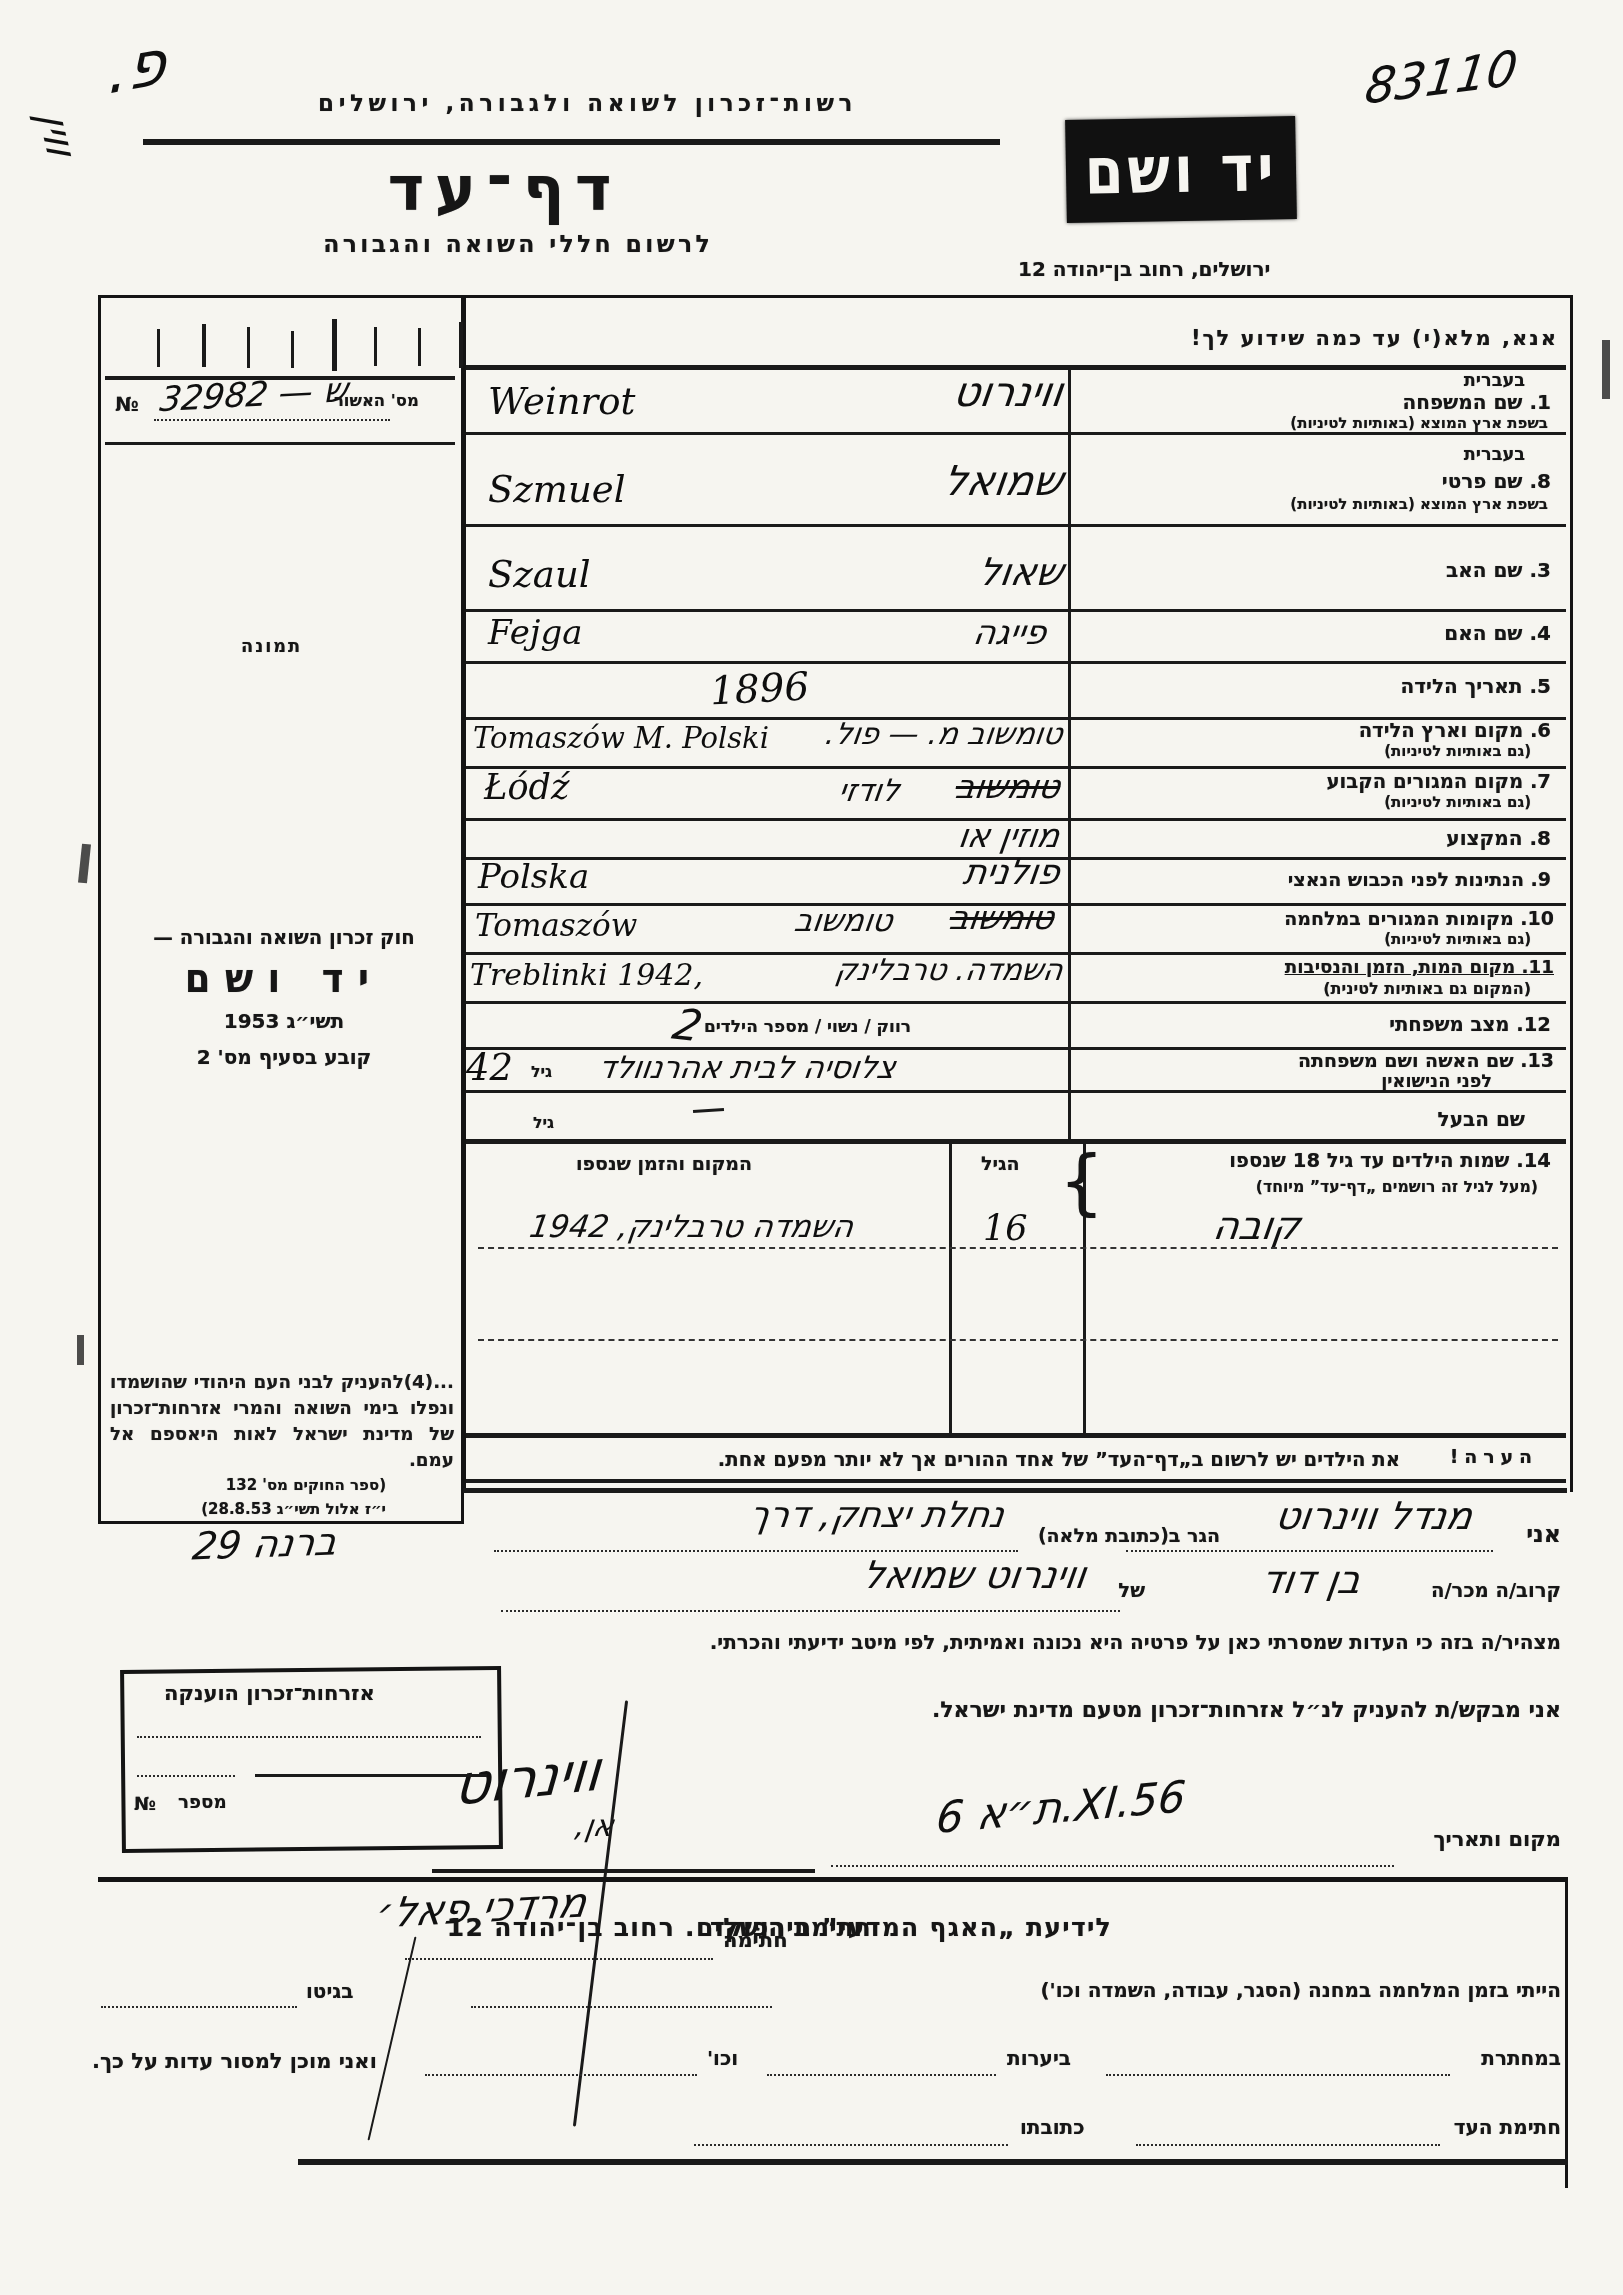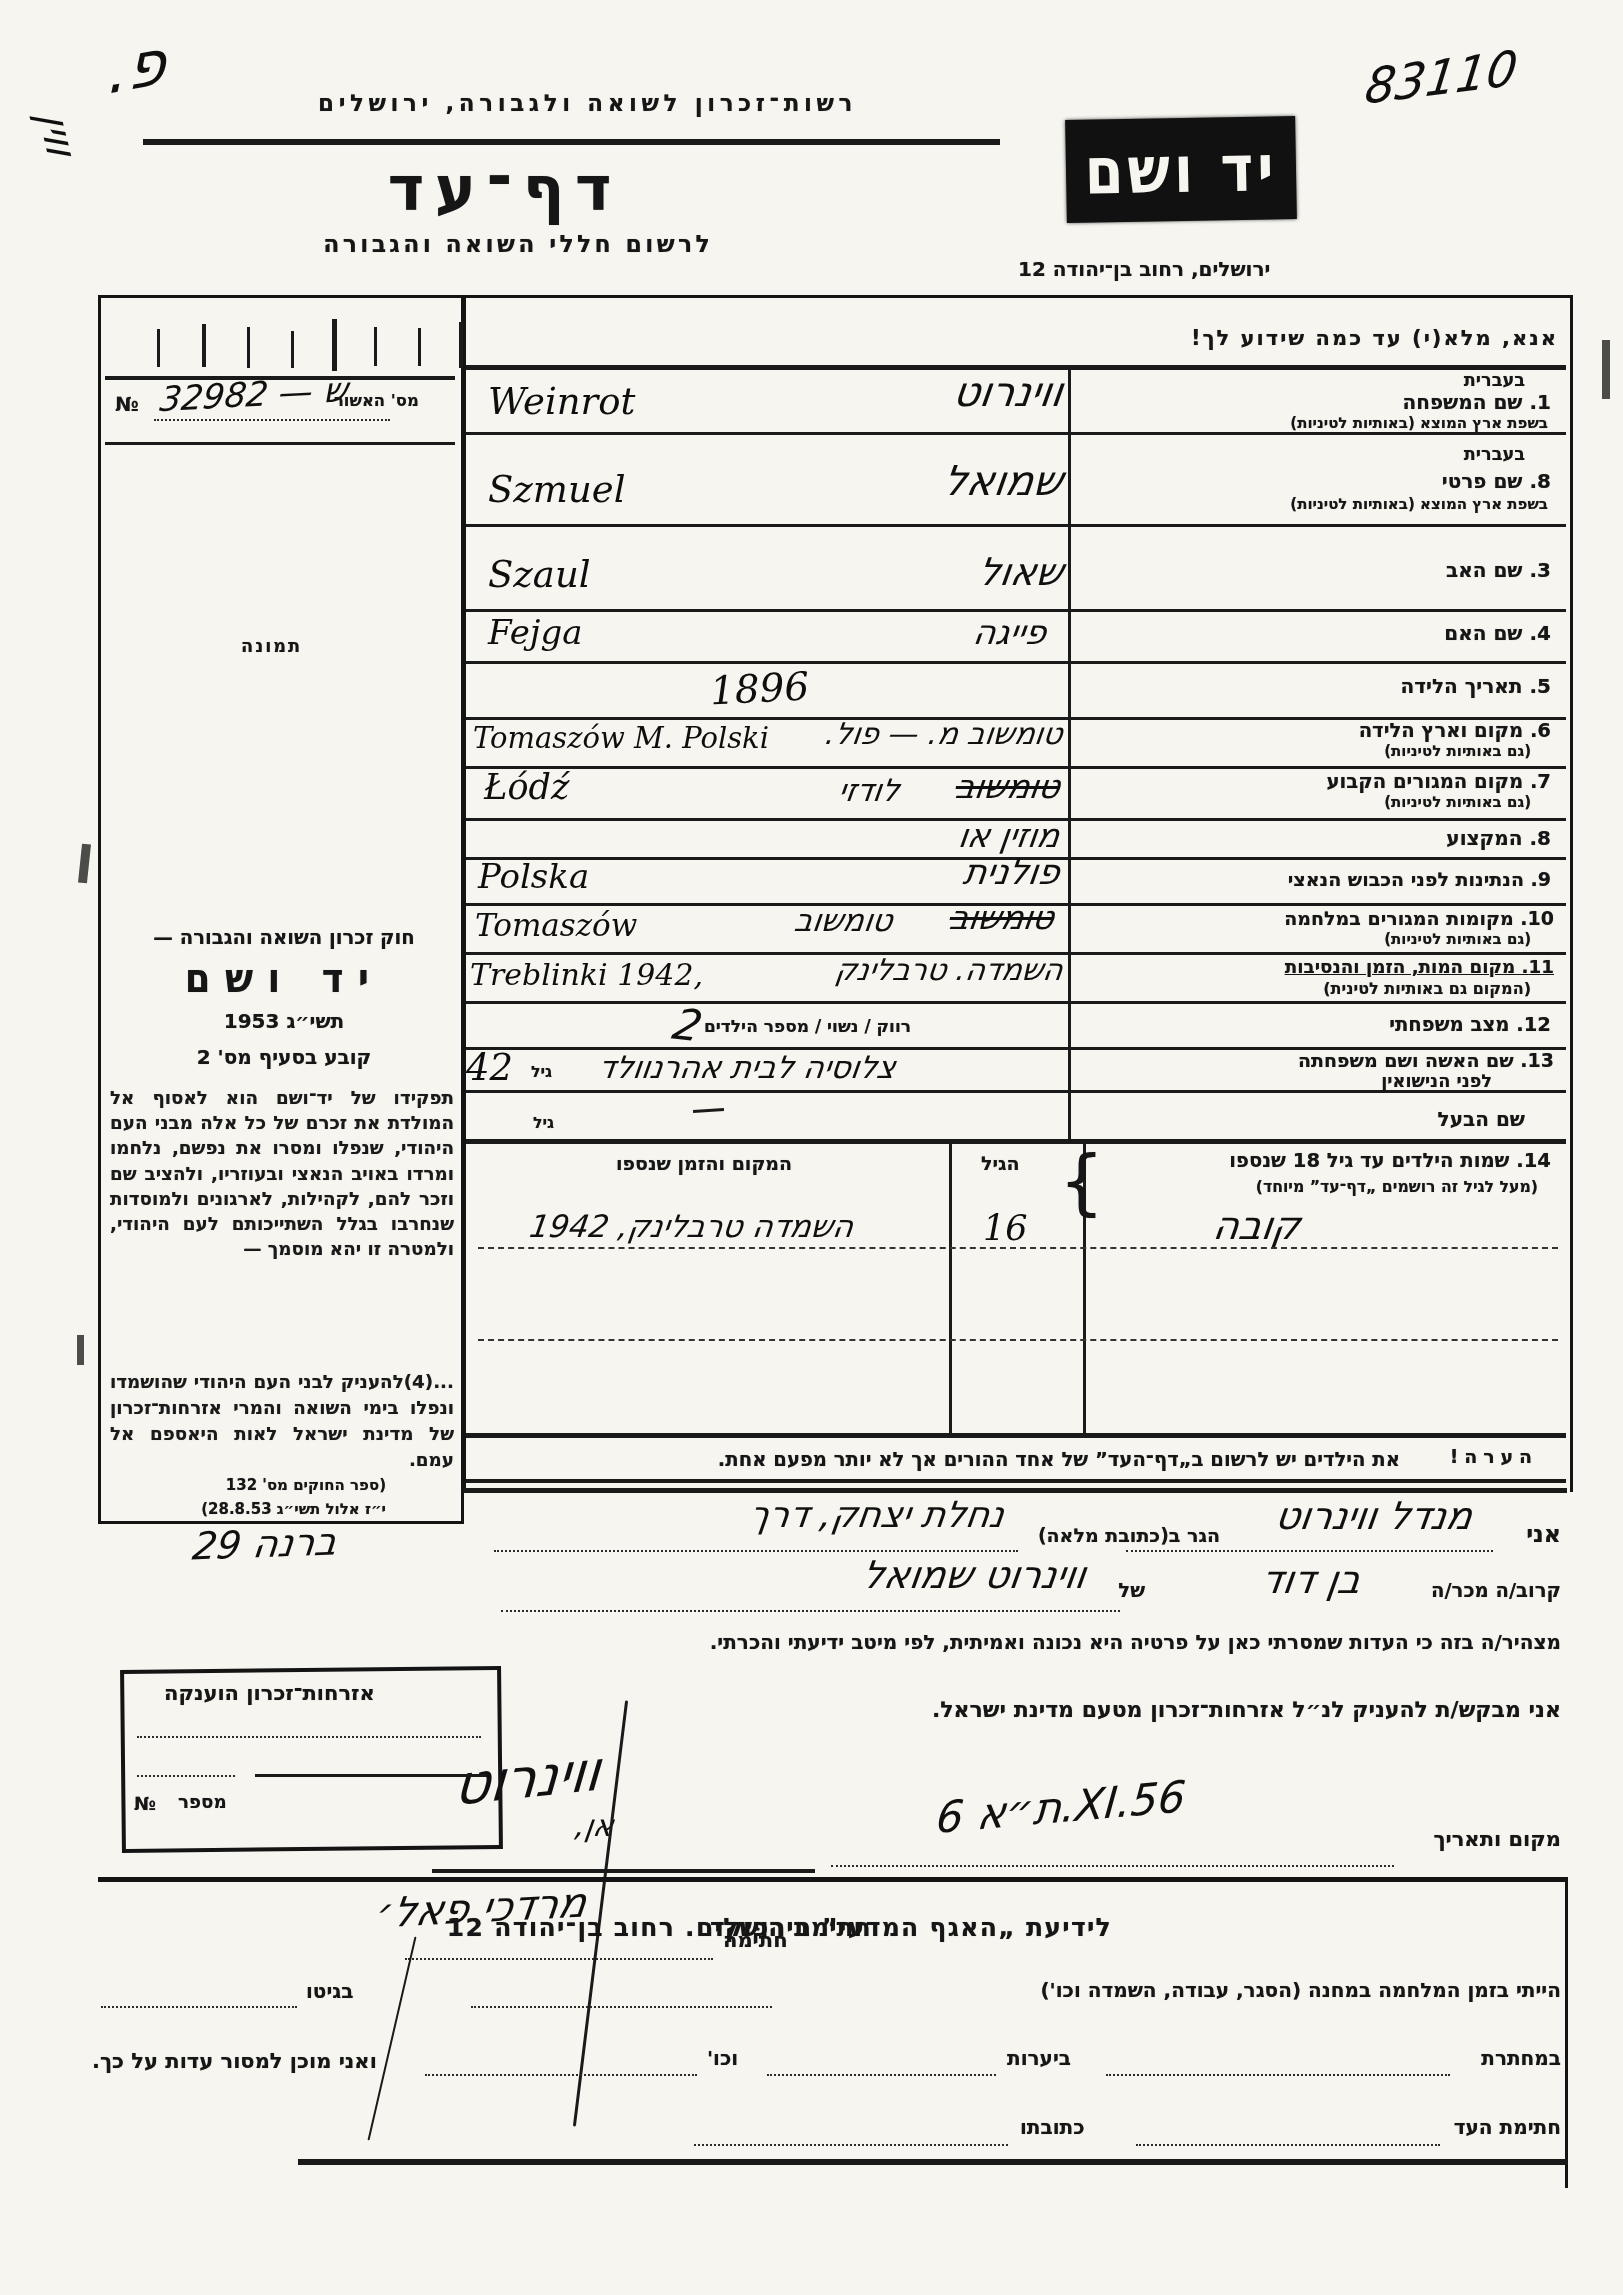--- a/index.html
+++ b/index.html
@@ -56,21 +56,20 @@
   <div class="abs print" style="left:334px;top:391px;font-size:16.4px;">מס' האשור</div>
   <div class="abs dot" style="left:154px;top:419px;width:236px;"></div>
   <div class="abs rule" style="left:105px;top:442px;width:350px;height:3.3px;"></div>
 
   <div class="abs print" style="left:241px;top:636px;font-size:17.7px;letter-spacing:2px;">תמונה</div>
 
   <div class="abs print" style="left:117px;top:926px;width:334px;text-align:center;font-size:19.6px;">חוק זכרון השואה והגבורה —</div>
   <div class="abs print" style="left:117px;top:957px;width:334px;text-align:center;font-size:37px;letter-spacing:14.4px;transform:scaleY(1.1);">יד ושם</div>
   <div class="abs print" style="left:117px;top:1009px;width:334px;text-align:center;font-size:20px;">תשי״ג 1953</div>
   <div class="abs print" style="left:117px;top:1045px;width:334px;text-align:center;font-size:20px;">קובע בסעיף מס' 2</div>
-  <div class="abs para" style="left:110px;top:1085px;width:344px;font-size:18.3px;line-height:1.38;text-align:justify;text-align-last:right;">תפקידו של יד־ושם הוא לאסוף אל המולדת את זכרם של כל אלה מבני העם היהודי, שנפלו ומסרו את נפשם, נלחמו ומרדו באויב הנאצי ובעוזריו, ולהציב שם וזכר להם, לקהילות, לארגונים ולמוסדות שנחרבו בגלל השתייכותם לעם היהודי, ולמטרה זו יהא מוסמך —</div>
   <div class="abs para" style="left:110px;top:1369px;width:344px;font-size:18.3px;line-height:1.42;text-align:justify;text-align-last:right;">‏...(4)להעניק לבני העם היהודי שהושמדו ונפלו בימי השואה והמרי אזרחות־זכרון של מדינת ישראל לאות היאספם אל עמם.</div>
   <div class="abs print" style="right:1237px;top:1476px;font-size:15px;">(ספר החוקים מס' 132</div>
   <div class="abs print" style="right:1237px;top:1500px;font-size:15px;">י״ז אלול תשי״ג 28.8.53)</div>
 
   <div class="abs box" style="left:463px;top:295px;width:1104px;height:1194px;border-bottom:none;"></div>
 
   <div class="abs print" style="right:65px;top:326px;font-size:21px;letter-spacing:2px;">אנא, מלא(י) עד כמה שידוע לך!</div>
   <div class="abs rule" style="left:466px;top:365px;width:1100px;height:4.6px;"></div>
 
   <div class="abs rule" style="left:1068px;top:367px;width:2.6px;height:772px;"></div>
@@ -168,21 +167,21 @@
 
   <div class="abs rule" style="left:466px;top:1139px;width:1100px;height:5.2px;"></div>
   <div class="abs rule" style="left:949px;top:1144px;width:3.3px;height:289px;"></div>
   <div class="abs rule" style="left:1083px;top:1144px;width:3.3px;height:289px;"></div>
 
   <div class="abs print ltr" style="left:1059px;top:1140px;font-size:71px;font-weight:normal;">{</div>
   <div class="abs print" style="right:72px;top:1149px;font-size:19.6px;">14. שמות הילדים עד גיל 18 שנספו</div>
   <div class="abs print" style="right:85px;top:1177px;font-size:15.7px;">(מעל לגיל זה רושמים „דף־עד” מיוחד)</div>
 
   <div class="abs print" style="left:981px;top:1152px;font-size:19px;">הגיל</div>
-  <div class="abs print" style="left:576px;top:1152px;font-size:19px;margin-left:40px;">המקום והזמן שנספו</div>
+  <div class="abs print" style="left:576px;top:1152px;font-size:19px;">המקום והזמן שנספו</div>
 
   <div class="abs hw" style="left:1214px;top:1203px;font-size:39px;">קובה</div>
   <div class="abs hwl" style="left:983px;top:1208px;font-size:35px;">16</div>
   <div class="abs hw" style="left:530px;top:1208px;font-size:31px;">השמדה טרבלינק, 1942</div>
 
   <div class="abs dash" style="left:478px;top:1247px;width:1080px;"></div>
   <div class="abs dash" style="left:478px;top:1339px;width:1080px;"></div>
 
   <div class="abs rule" style="left:466px;top:1433px;width:1100px;height:4.6px;"></div>
   <div class="abs print" style="right:85px;top:1445px;font-size:19px;letter-spacing:5.9px;">הערה!</div>

